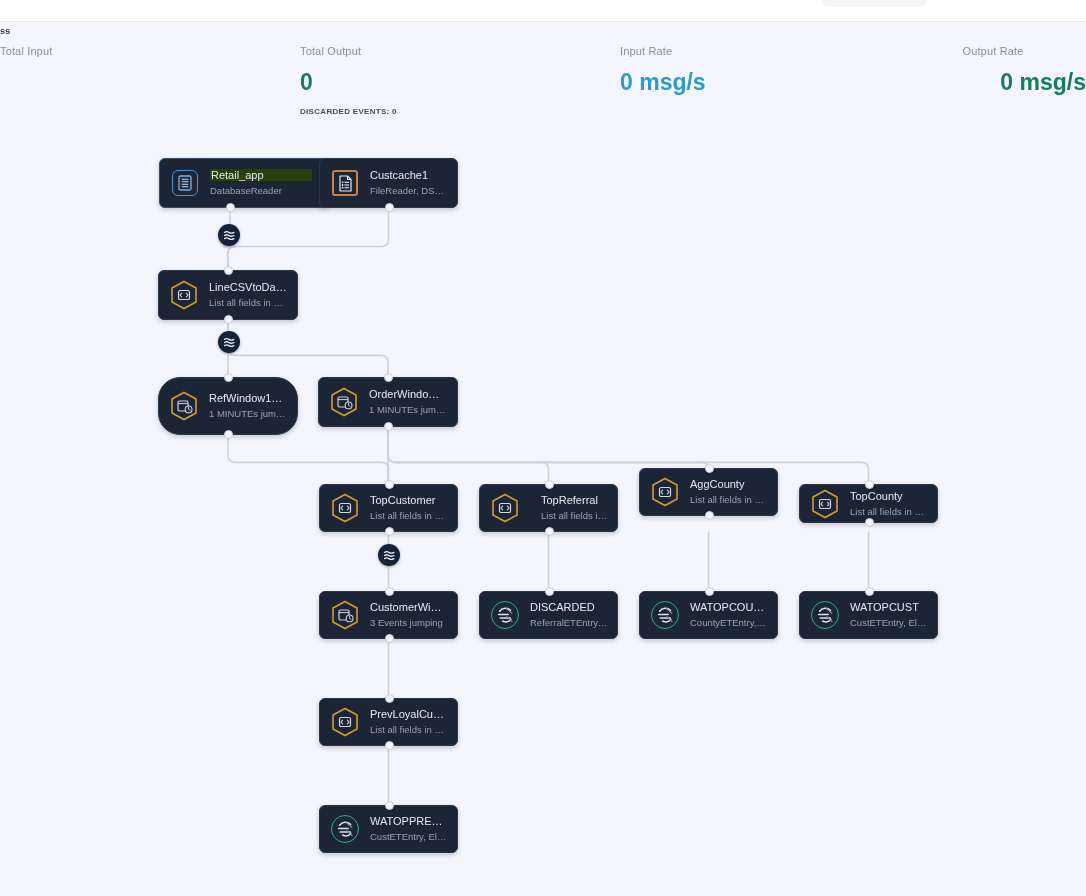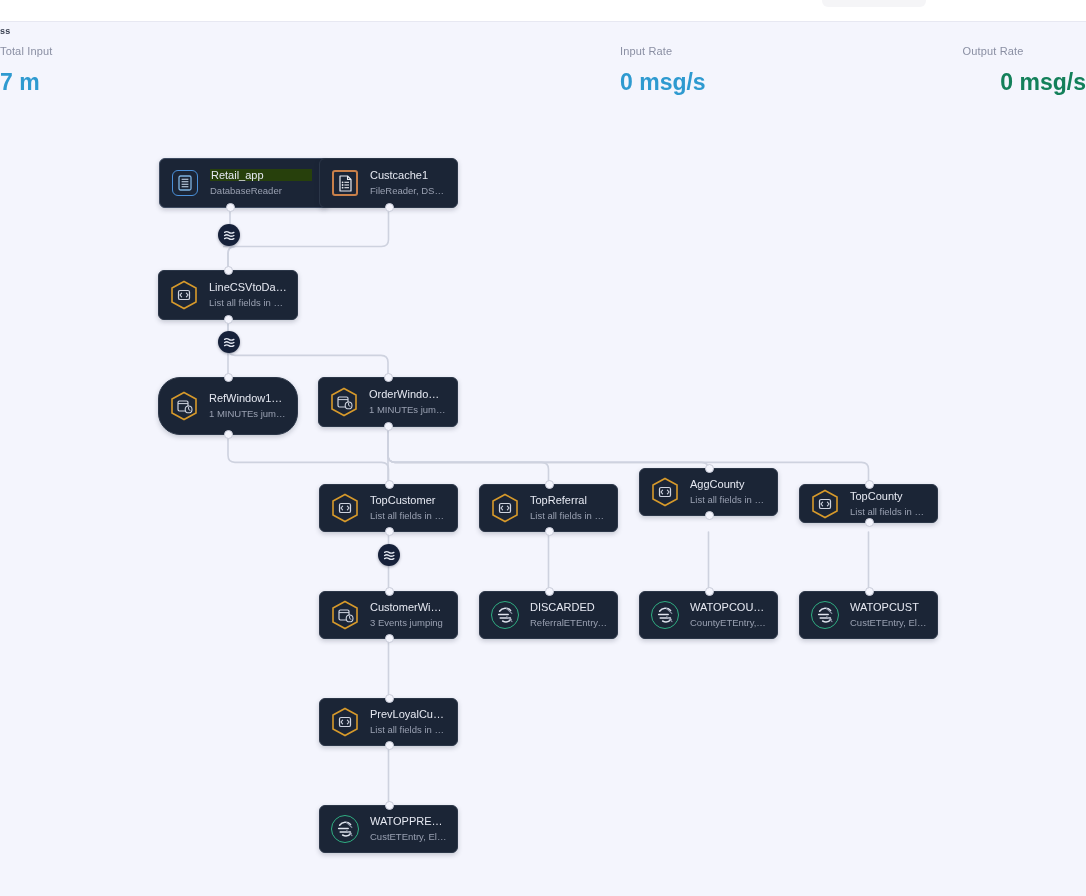--- a/index.html
+++ b/index.html
@@ -176,21 +176,25 @@
 <div id="root">
 
   <div class="topbar">
     <div class="topbar-pill"></div>
   </div>
   <div class="edge-label">ss</div>
 
   <div class="metrics">
     <div class="metric m-in">
       <div class="metric-label">Total Input</div>
-      <div class="metric-value" id="mv0" style="color: rgb(46, 154, 208);">7 m</div>
+    </div>
+    <div class="metric m-out">
+      <div class="metric-label">Total Output</div>
+      <div class="metric-value" id="mv1" style="color: rgb(19, 128, 90);">0</div>
+      <div class="metric-sub">DISCARDED EVENTS: 0</div>
     </div>
     <div class="metric m-irate">
       <div class="metric-label">Input Rate</div>
       <div class="metric-value" id="mv2" style="color: rgb(46, 154, 208);">0 msg/s</div>
     </div>
     <div class="metric m-orate">
       <div class="metric-label">Output Rate</div>
       <div class="metric-value" id="mv3" style="color: rgb(19, 128, 90);">0 msg/s</div>
     </div>
   </div>
@@ -307,21 +311,21 @@
               <path d="M12.6 13.2 L11 15 L12.6 16.8 M17.4 13.2 L19 15 L17.4 16.8" fill="none" stroke="#cfd4e0" stroke-width="1.1" stroke-linecap="round"></path>
             </svg>
           </div>
           <div class="node-txt">
             <div class="node-title">TopCustomer</div>
             <div class="node-sub">List all fields in aggrega…</div>
           </div>
           <div class="port top" style="left: 64.5px;"></div>
           <div class="port bot" style="left: 64.5px;"></div>
         </div>
-        <div class="node" style="left: 479px; top: 349px; width: 139px; height: 48px;">
+        <div class="node" style="left: 479px; top: 349px; width: 139px; height: 48px; gap: 11px;">
           <div class="node-ico">
             <svg class="hex" viewBox="0 0 30 30">
               <polygon points="15,1.5 27,8 27,22 15,28.5 3,22 3,8" fill="none" stroke="#d79a2b" stroke-width="1.6"></polygon>
               <rect x="9.5" y="10.5" width="11" height="9" rx="1.6" fill="none" stroke="#cfd4e0" stroke-width="1.2"></rect>
               <path d="M12.6 13.2 L11 15 L12.6 16.8 M17.4 13.2 L19 15 L17.4 16.8" fill="none" stroke="#cfd4e0" stroke-width="1.1" stroke-linecap="round"></path>
             </svg>
           </div>
           <div class="node-txt">
             <div class="node-title">TopReferral</div>
             <div class="node-sub">List all fields in WATOP…</div>

